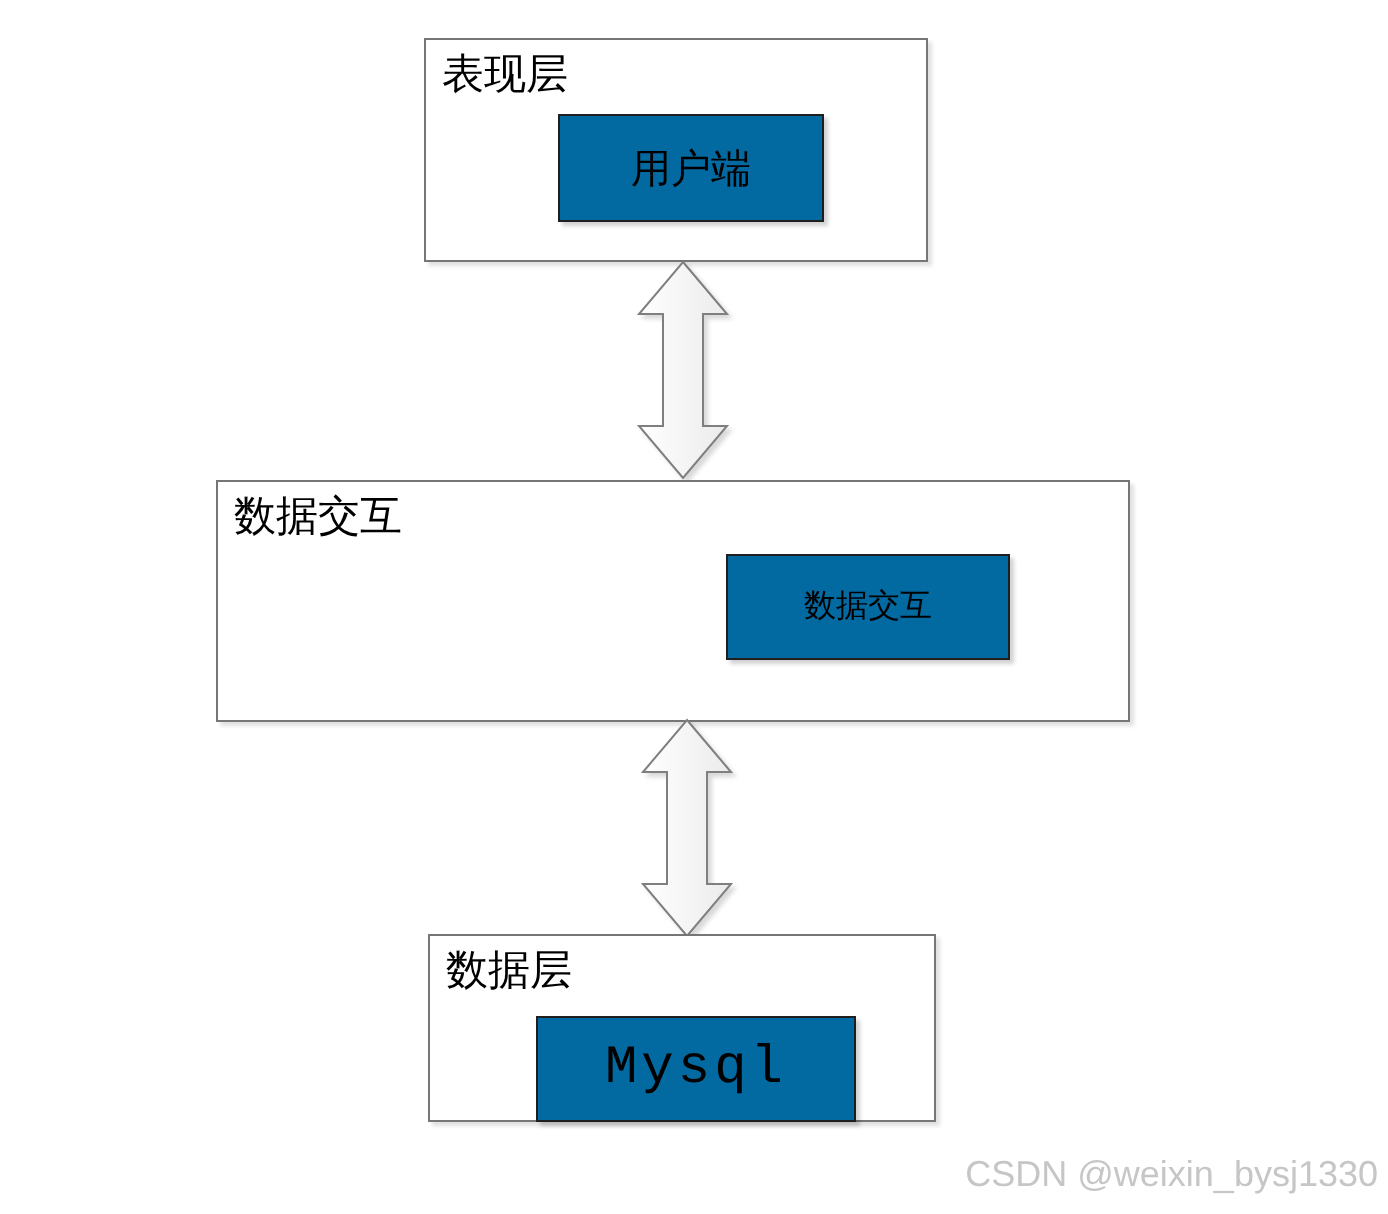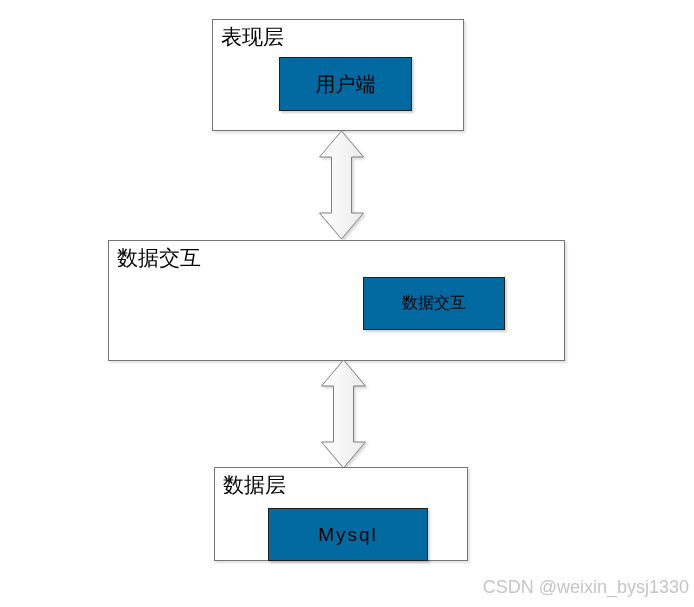--- a/index.html
+++ b/index.html
@@ -42,22 +42,22 @@
     display: flex;
     align-items: center;
     justify-content: center;
   }
   .node-label {
     font-size: 20px;
     white-space: nowrap;
   }
   .node-label.small { font-size: 16px; }
   .node-label.mono {
-    font-family: Liberation Sans, sans-serif;
-    font-size: 19px;
+    font-family: Liberation Mono, monospace;
+    font-size: 27px;
     letter-spacing: 2px;
   }
   
   #layer-presentation { left: 212px; top: 19px;  width: 252px; height: 112px; }
   #layer-business     { left: 108px; top: 240px; width: 457px; height: 121px; }
   #layer-data         { left: 214px; top: 467px; width: 254px; height: 94px; }
   
   #node-client           { left: 66px;  top: 37px; width: 133px; height: 54px; }
   #node-data-processing  { left: 46px;  top: 41px; width: 135px; height: 50px; }
   #node-data-interaction { left: 254px; top: 36px; width: 142px; height: 53px; }

